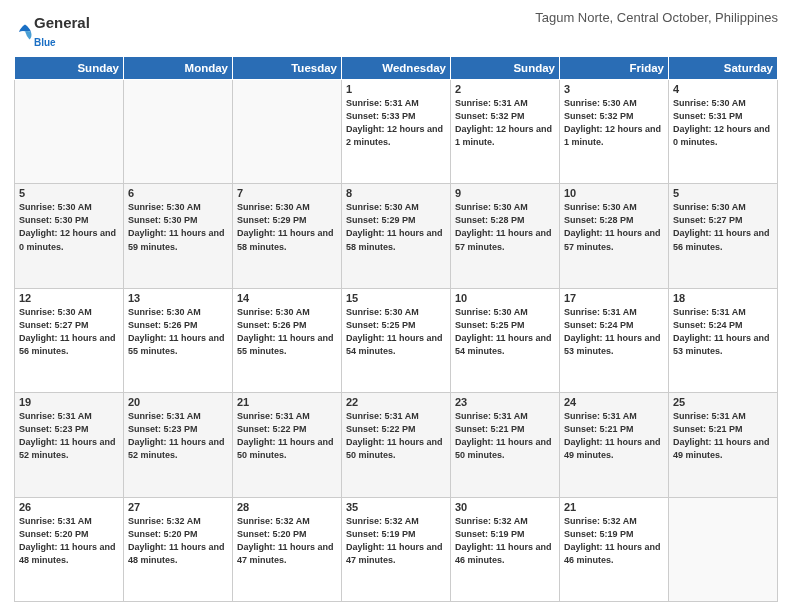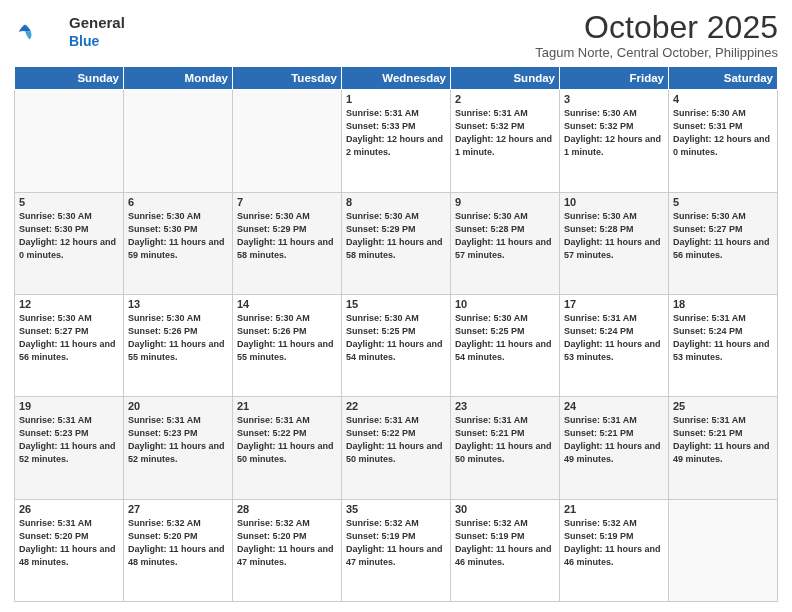--- a/index.html
+++ b/index.html
@@ -20,21 +20,20 @@
     .header {
       display: flex;
       align-items: flex-start;
       justify-content: space-between;
       margin-bottom: 6px;
     }
     .logo {
       display: flex;
       align-items: center;
       margin-top: 4px;
-      gap: 35px;
     }
     .logo-icon {
       width: 18px;
       height: 18px;
       margin-left: 2px;
     }
     .title-block {
       text-align: right;
     }
     .month-title {
@@ -97,25 +96,24 @@
 
 <div class="page">
   <div class="header">
     <div class="logo">
       <svg class="logo-icon" viewBox="0 0 24 24" xmlns="http://www.w3.org/2000/svg">
         <path d="M12 2 Q18 6 20 12 Q16 10 12 11 Q8 10 4 12 Q6 6 12 2Z" fill="#1a6fc4"></path>
         <path d="M20 12 Q22 18 18 22 Q14 18 12 11 Q16 10 20 12Z" fill="#4a9fd4"></path>
       </svg>
       <div>
         <span style="font-size:15px;font-weight:bold;color:#333;">General</span><br>
-        <span style="font-size:14px;font-weight:bold;color:#1a6fc4;margin-top:44px;">Blue</span>
+        <span style="font-size:10px;font-weight:bold;color:#1a6fc4;margin-top:44px;">Blue</span>
       </div>
     </div>
     <div class="title-block">
-      <div class="month-title">October 2025</div>
       <div class="location">Tagum Norte, Central October, Philippines</div>
     </div>
   </div>
 
   <table class="calendar-table">
     <thead>
       <tr>
         <th>Sunday</th>
         <th>Monday</th>
         <th>Tuesday</th>

